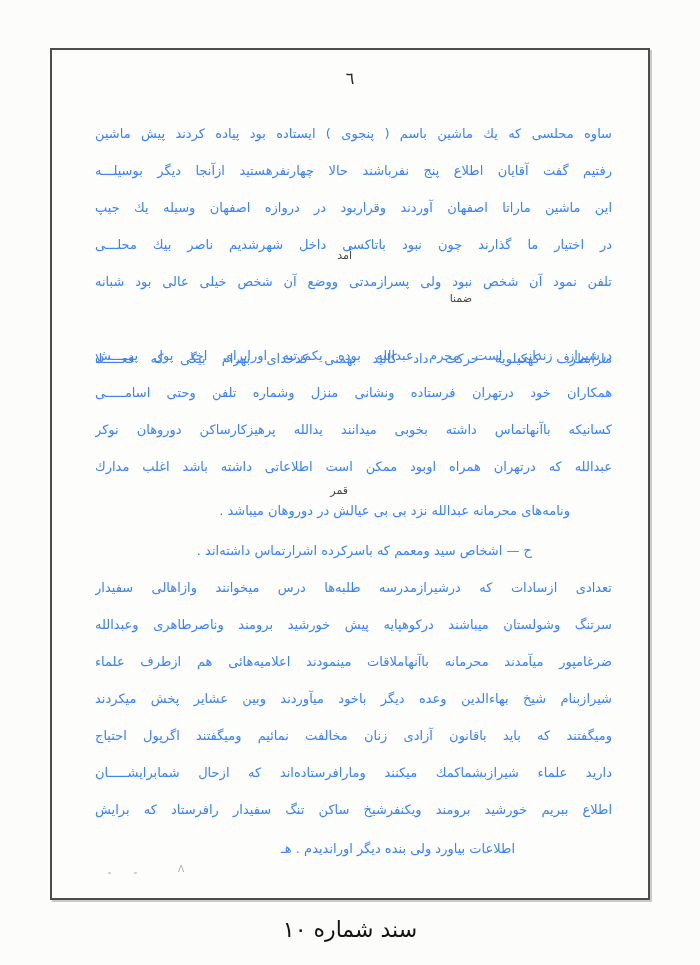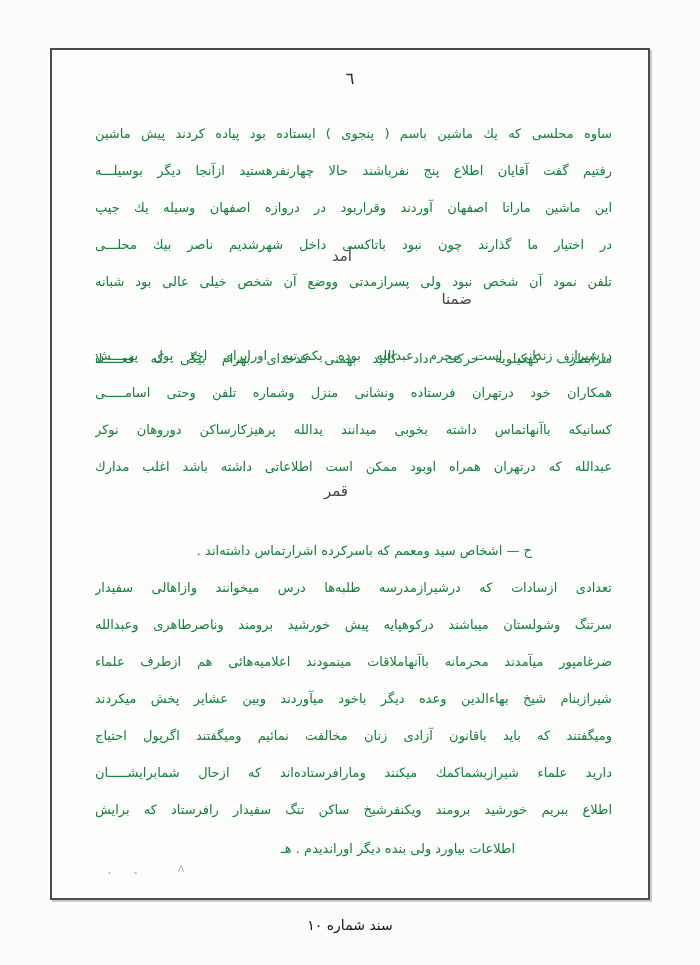--- a/index.html
+++ b/index.html
@@ -38,52 +38,52 @@
     text-align: center;
     font-size: 16px;
     color: #262626;
     letter-spacing: 1px;
   }
   .line {
     position: absolute;
     height: 22px;
     line-height: 21px;
     font-size: 13px;
-    color: #15803d;
+    color: #3b82f6;
     direction: rtl;
     unicode-bidi: embed;
     white-space: nowrap;
     letter-spacing: 0.2px;
   }
   .line-justify {
     left: 43px;
     right: 36px;
     text-align: justify;
     text-align-last: justify;
     white-space: normal;
     overflow: hidden;
   }
   .line-right {
     text-align: right;
   }
   .sup-note {
     position: absolute;
-    font-size: 15px;
+    font-size: 11px;
     color: #454545;
     direction: rtl;
     line-height: 12px;
   }
   .caption {
     position: absolute;
     top: 917px;
     left: 0;
     right: 0;
     text-align: center;
     direction: rtl;
-    font-size: 14px;
+    font-size: 22px;
     color: #131313;
   }
   
   .smudge-dot {
     position: absolute;
     width: 3px;
     height: 2px;
     background: #b9b9b9;
     border-radius: 50%;
     opacity: 0.8;
@@ -112,20 +112,21 @@
   <div class="line line-justify" dir="rtl" lang="fa" style="top: 73px;">ساوه محلسی که يك ماشين باسم ( پنجوی ) ايستاده بود پياده کردند پيش ماشين</div>
       <div class="line line-justify" dir="rtl" lang="fa" style="top: 110px;">رفتيم گفت آقايان اطلاع پنج نفرباشند حالا چهارنفرهستيد ازآنجا ديگر بوسيلـــه</div>
       <div class="line line-justify" dir="rtl" lang="fa" style="top: 147px;">اين ماشين ماراتا اصفهان آوردند وقراربود در دروازه اصفهان وسيله يك جيپ</div>
       <div class="line line-justify" dir="rtl" lang="fa" style="top: 221px;">تلفن نمود آن شخص نبود ولی پسرازمدتی ووضع آن شخص خيلی عالی بود شبانه</div>
       <div class="line line-justify" dir="rtl" lang="fa" style="top: 184px;">در اختيار ما گذارند چون نبود باتاکسی داخل شهرشديم ناصر بيك محلـــی</div>
       <div class="line line-justify" dir="rtl" lang="fa" style="top: 258px; margin-top: 40px;">مارابطرف کهکيلويه حرکت داد کائيد بهمنی کدخدای بهرام بيگی که فعـــــلا</div>
       <div class="line line-justify" dir="rtl" lang="fa" style="top: 295px;">درشيراز زندانی است محرم عبدالله بوده يكمرتبه اورابرای اخذ پول پيـــــش</div>
       <div class="line line-justify" dir="rtl" lang="fa" style="top: 332px;">همکاران خود درتهران فرستاده ونشانی منزل وشماره تلفن وحتی اسامـــــی</div>
       <div class="line line-justify" dir="rtl" lang="fa" style="top: 369px;">کسانيکه باآنهاتماس داشته بخوبی ميدانند يدالله پرهيزکارساکن دوروهان نوکر</div>
       <div class="line line-justify" dir="rtl" lang="fa" style="top: 406px;">عبدالله که درتهران همراه اوبود ممکن است اطلاعاتی داشته باشد اغلب مدارك</div>
+      <div class="line line-right" dir="rtl" lang="fa" style="top: 450px; right: 78px;">ونامه‌های محرمانه عبدالله نزد بی بی عيالش در دوروهان ميباشد .</div>
       <div class="line line-right" dir="rtl" lang="fa" style="top: 490px; right: 116px;">ح — اشخاص سيد ومعمم که باسرکرده اشرارتماس داشته‌اند .</div>
       <div class="line line-justify" dir="rtl" lang="fa" style="top: 527px;">تعدادی ازسادات که درشيرازمدرسه طلبه‌ها درس ميخوانند وازاهالی سفيدار</div>
       <div class="line line-justify" dir="rtl" lang="fa" style="top: 564px;">سرتنگ وشولستان ميباشند درکوهپايه پيش خورشيد برومند وناصرطاهری وعبدالله</div>
       <div class="line line-justify" dir="rtl" lang="fa" style="top: 601px;">ضرغامپور ميآمدند محرمانه باآنهاملاقات مينمودند اعلاميه‌هائی هم ازطرف علماء</div>
       <div class="line line-justify" dir="rtl" lang="fa" style="top: 638px;">شيرازبنام شيخ بهاءالدين وعده ديگر باخود ميآوردند وبين عشاير پخش ميکردند</div>
       <div class="line line-justify" dir="rtl" lang="fa" style="top: 675px;">وميگفتند که بايد باقانون آزادی زنان مخالفت نمائيم وميگفتند اگرپول احتياج</div>
       <div class="line line-justify" dir="rtl" lang="fa" style="top: 712px;">داريد علماء شيرازبشماکمك ميکنند ومارافرستاده‌اند که ازحال شمابرايشـــــان</div>
       <div class="line line-justify" dir="rtl" lang="fa" style="top: 749px;">اطلاع ببريم خورشيد برومند ويکنفرشيخ ساکن تنگ سفيدار رافرستاد که برايش</div>
       <div class="line line-right" dir="rtl" lang="fa" style="top: 788px; right: 133px;">اطلاعات بياورد ولی بنده ديگر اورانديدم . هـ</div>
       <div class="sup-note" dir="rtl" lang="fa" style="top: 200px; right: 296px;">آمد</div>

